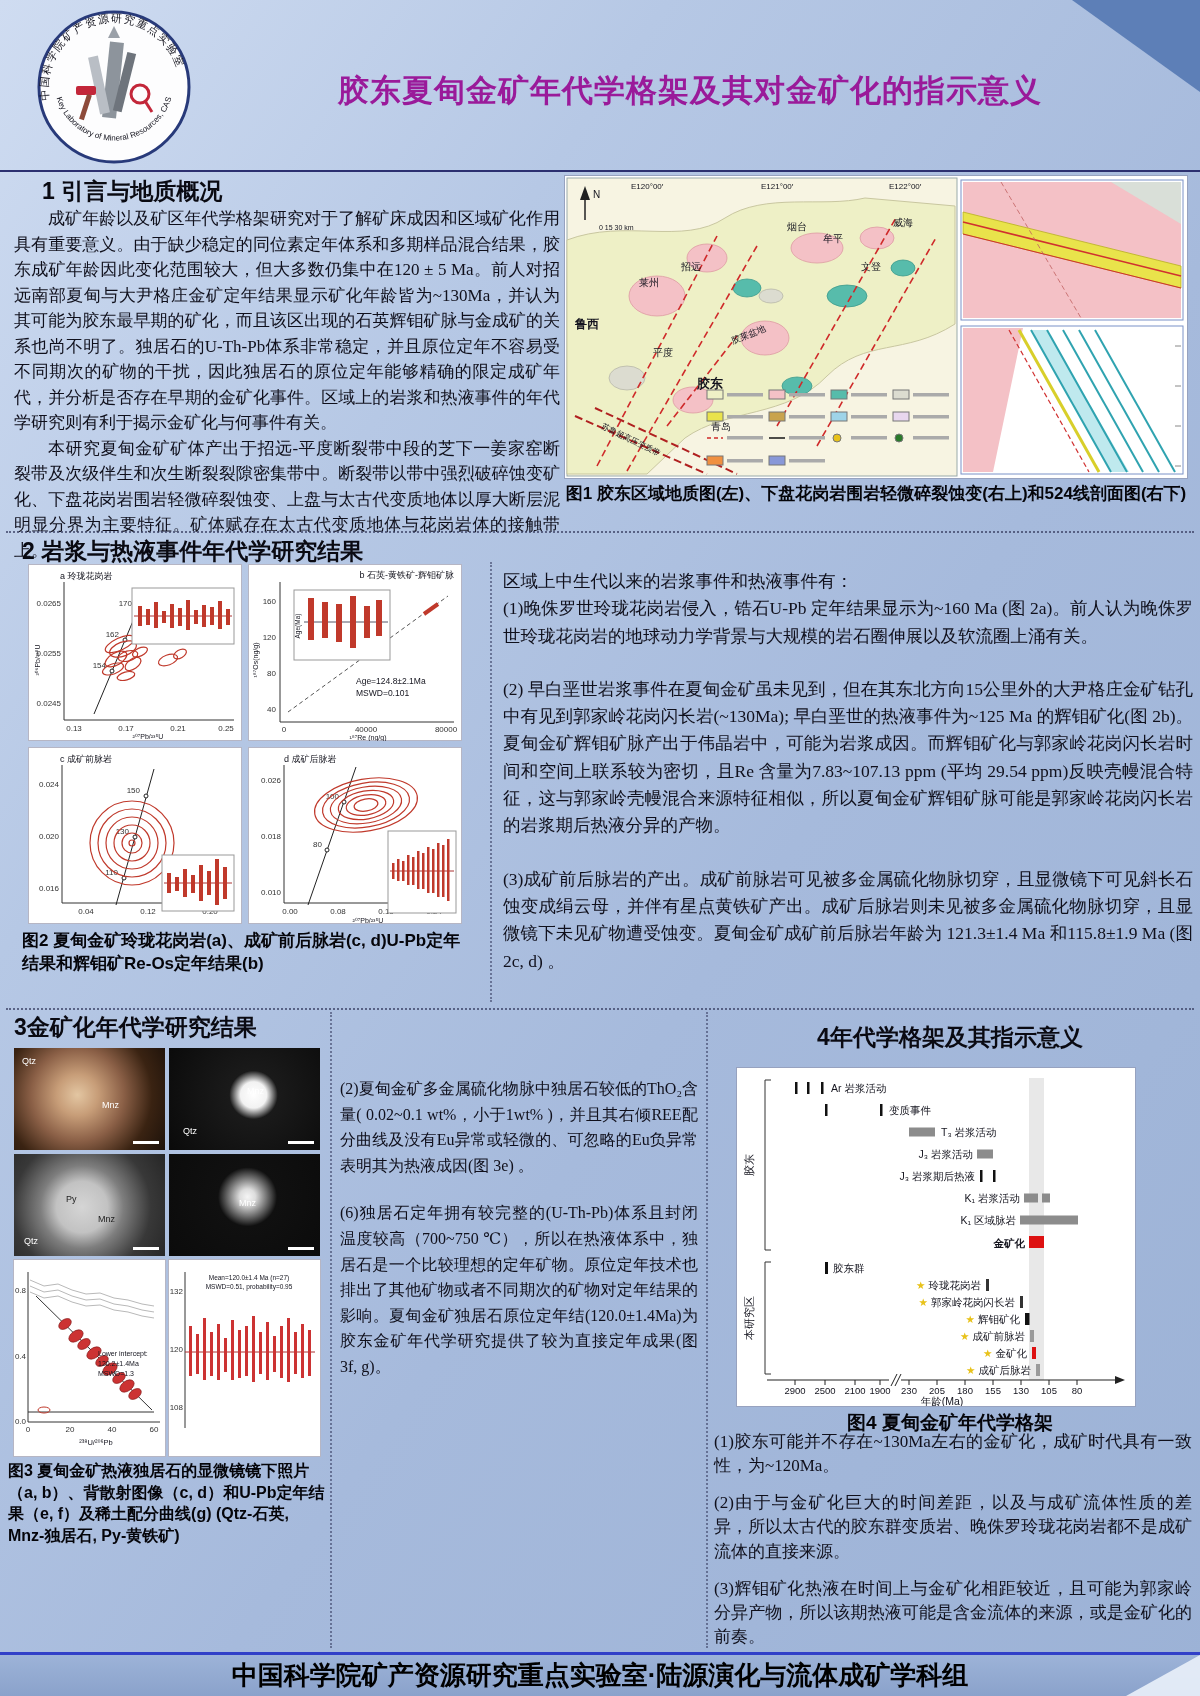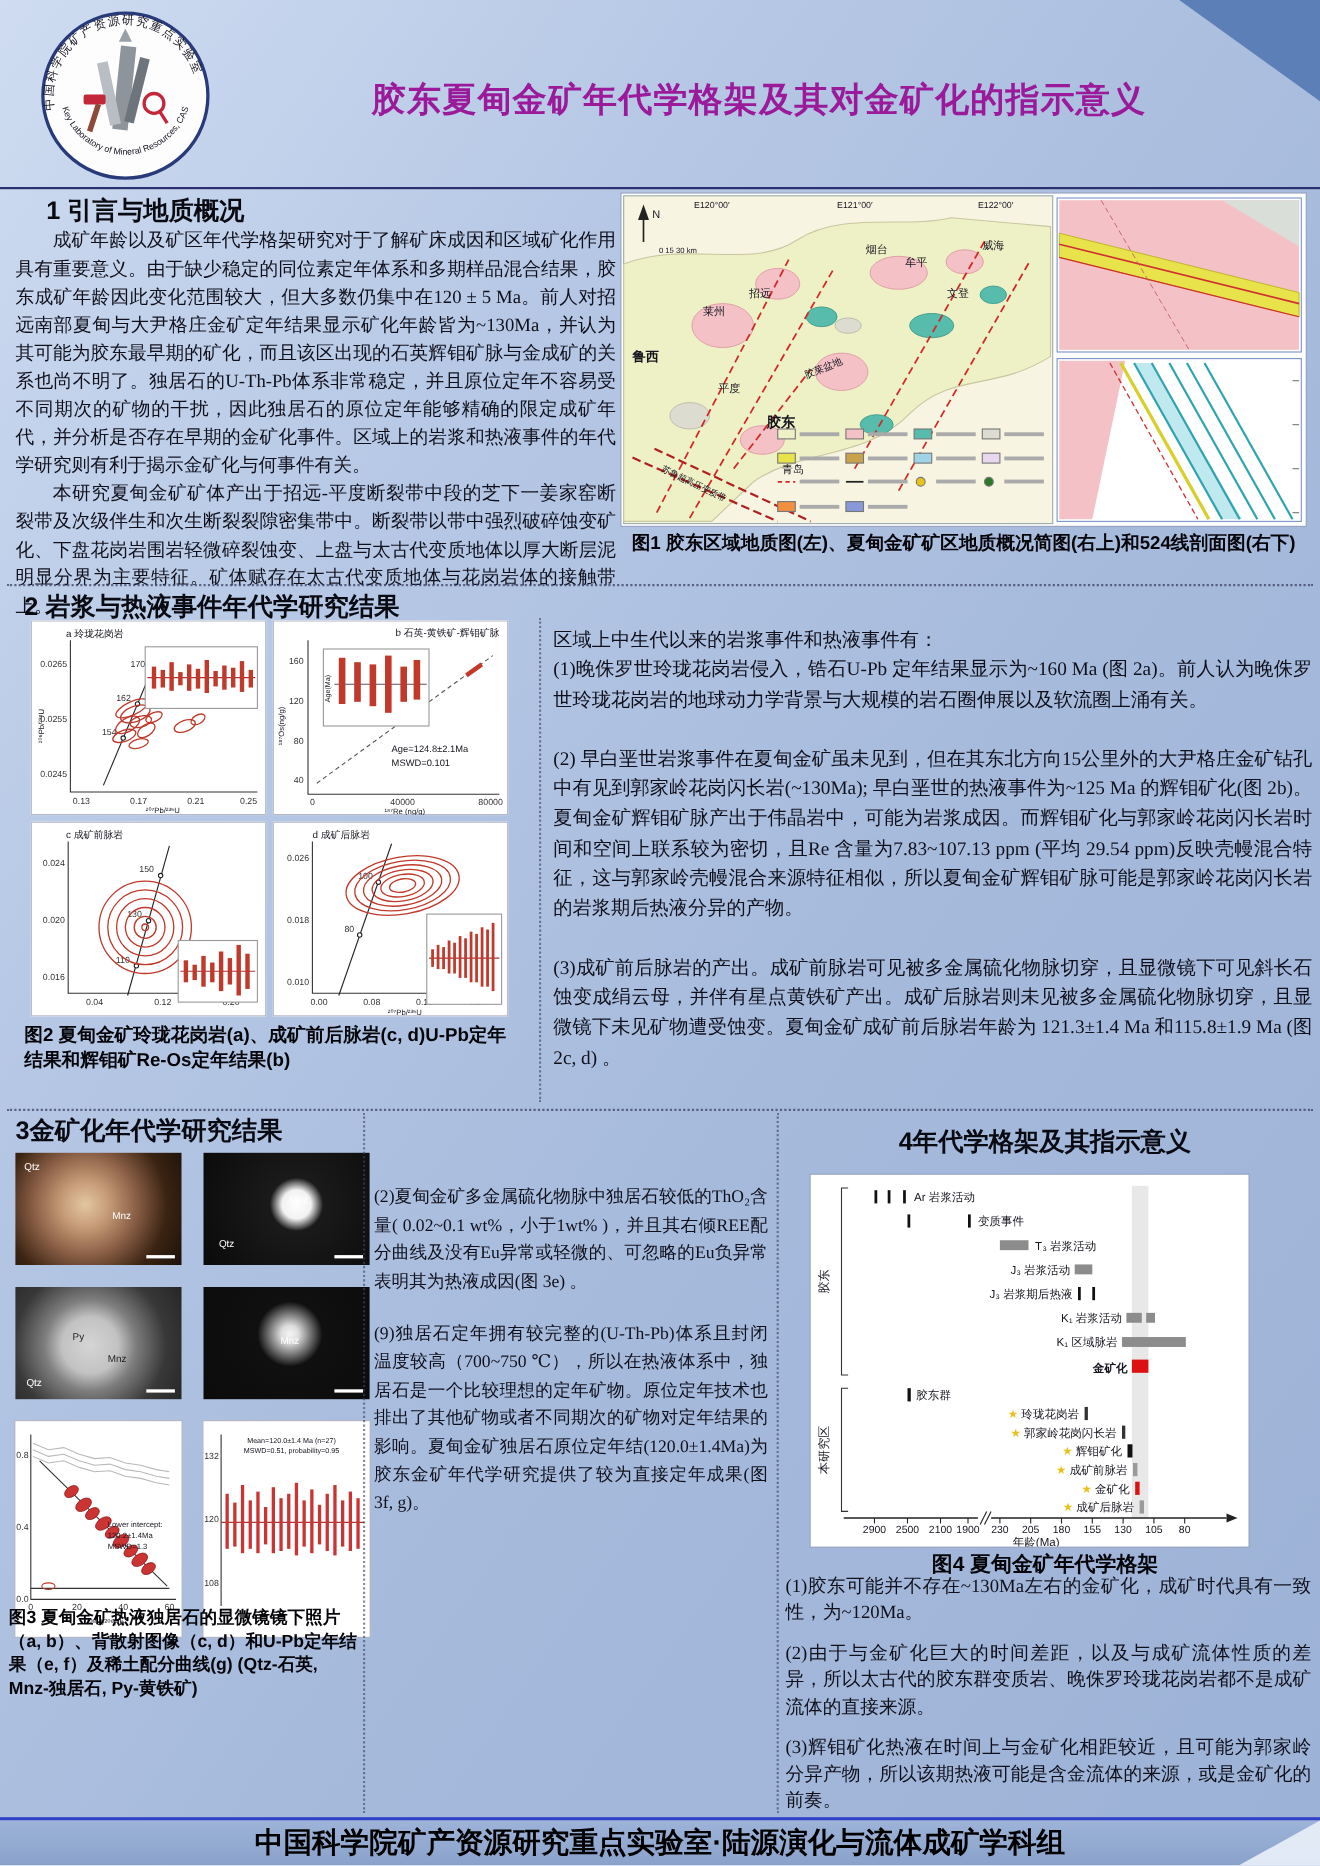--- a/index.html
+++ b/index.html
@@ -27,21 +27,21 @@
   .s2text p.gap{margin-top:26px}
   .fig2grid{position:absolute;left:28px;top:564px;width:434px;height:360px;
     display:grid;grid-template-columns:214px 214px;grid-template-rows:177px 177px;gap:6px}
   .fpanel{background:#fff}
   .s3text{position:absolute;left:340px;top:1054px;width:358px;font-size:16px;line-height:1.6}
   .s3text p{margin:0;text-align:justify}
   .s3text p.gap{margin-top:22px}
   .s4text{position:absolute;left:714px;top:1430px;width:478px;font-size:17px;line-height:1.42}
   .s4text p{margin:0 0 13px 0;text-align:justify}
   .photogrid{position:absolute;left:14px;top:1048px;width:306px;
-    display:grid;grid-template-columns:151px 151px;grid-template-rows:102px 102px 196px;gap:20px}
+    display:grid;grid-template-columns:151px 151px;grid-template-rows:102px 102px 196px;gap:4px}
   .photo{position:relative;overflow:hidden}
   .photo .plab{position:absolute;font-family:"Liberation Sans",sans-serif;font-size:9px;color:#fff}
   .photo .plab.dark{color:#222}
   .photo .sbar{position:absolute;right:6px;bottom:6px;width:26px;height:3px;background:#fff}
   .pa{background:radial-gradient(circle at 42% 46%,#e3c6a2 0%,#c79d78 20%,#8a5f46 45%,#3a2312 72%,#1c110a 100%)}
   .pb{background:radial-gradient(circle at 56% 46%,#ffffff 0%,#f2f2f2 13%,#1a1a1a 24%,#0a0a0a 100%)}
   .pc{background:radial-gradient(circle at 45% 52%,#d5d5d5 0%,#c2c2c2 26%,#7e7e7e 42%,#383838 70%,#262626 100%)}
   .pd{background:radial-gradient(circle at 52% 42%,#f5f5f5 0%,#dddddd 8%,#101010 30%,#0b0b0b 100%)}
   .footline{position:absolute;left:0;right:0;top:1652px;height:3px;background:#3140c8}
   .footer{position:absolute;left:0;right:0;top:1655px;height:41px;
@@ -221,21 +221,21 @@
         <line x1="48" y1="4" x2="128" y2="146" stroke="#d03030" stroke-width="1.2" stroke-dasharray="5 3"></line>
         <g stroke="#888" stroke-width="1">
           <line x1="214" y1="20" x2="220" y2="20"></line>
             <line x1="214" y1="60" x2="220" y2="60"></line>
           <line x1="214" y1="100" x2="220" y2="100"></line>
             <line x1="214" y1="140" x2="220" y2="140"></line>
         </g>
       </g>
     </svg>
   </div>
-  <div class="figcap" style="left:565px;top:483px;width:622px;text-align:center">图1 胶东区域地质图(左)、夏甸金矿矿区地质概况简图(右上)和524线剖面图(右下)</div>
+  <div class="figcap" style="left:565px;top:483px;width:622px;text-align:center">图1 胶东区域地质图(左)、下盘花岗岩围岩轻微碎裂蚀变(右上)和524线剖面图(右下)</div>
 
   <div class="sep" style="top:531px"></div>
 
   <div class="sec-title" style="left:22px;top:536px">2 岩浆与热液事件年代学研究结果</div>
 
   <div class="fig2grid">
 
     <svg class="fpanel" viewBox="0 0 214 177">
       <rect x="0.5" y="0.5" width="213" height="176" fill="#fff" stroke="#b6b6c4"></rect>
       <text x="32" y="15" font-size="9" fill="#555">a 玲珑花岗岩</text>
@@ -513,21 +513,21 @@
       </g>
     </svg>
   </div>
   <div class="figcap" style="left:8px;top:1460px;width:320px;font-size:16px">图3 夏甸金矿热液独居石的显微镜镜下照片（a, b）、背散射图像（c, d）和U-Pb定年结果（e, f）及稀土配分曲线(g) (Qtz-石英, Mnz-独居石, Py-黄铁矿)</div>
 
   <div class="vsep" style="left:330px;top:1012px;height:636px"></div>
   <div class="vsep" style="left:706px;top:1012px;height:636px"></div>
 
   <div class="s3text">
     <p class="gap">(2)夏甸金矿多金属硫化物脉中独居石较低的ThO₂含量( 0.02~0.1 wt%，小于1wt% )，并且其右倾REE配分曲线及没有Eu异常或轻微的、可忽略的Eu负异常表明其为热液成因(图 3e) 。</p>
-    <p class="gap">(9)独居石定年拥有较完整的(U-Th-Pb)体系且封闭温度较高（700~750 ℃），所以在热液体系中，独居石是一个比较理想的定年矿物。原位定年技术也排出了其他矿物或者不同期次的矿物对定年结果的影响。夏甸金矿独居石原位定年结(120.0±1.4Ma)为胶东金矿年代学研究提供了较为直接定年成果(图 3f, g)。</p>
+    <p class="gap">(6)独居石定年拥有较完整的(U-Th-Pb)体系且封闭温度较高（700~750 ℃），所以在热液体系中，独居石是一个比较理想的定年矿物。原位定年技术也排出了其他矿物或者不同期次的矿物对定年结果的影响。夏甸金矿独居石原位定年结(120.0±1.4Ma)为胶东金矿年代学研究提供了较为直接定年成果(图 3f, g)。</p>
   </div>
 
   <div class="sec-title" style="left:705px;top:1022px;width:490px;text-align:center">4年代学格架及其指示意义</div>
 
   <div class="figbox" style="left:737px;top:1068px;width:398px;height:338px">
     <svg width="398" height="338" viewBox="0 0 398 338">
       <rect x="292" y="10" width="15" height="302" fill="#d9d9d9" opacity="0.6"></rect>
 
       <path d="M34,12 H28 V182 H34" class="axis"></path>
       <path d="M34,194 H28 V306 H34" class="axis"></path>

